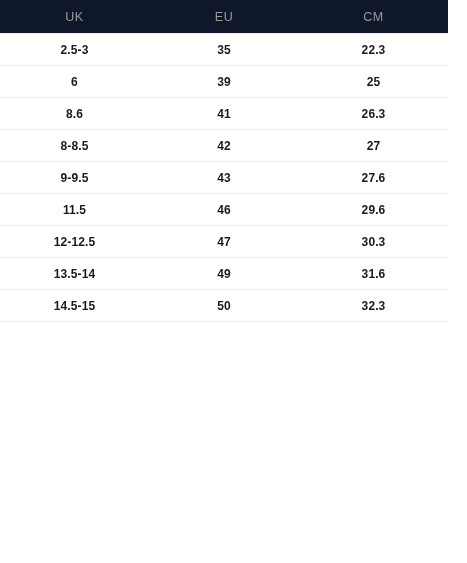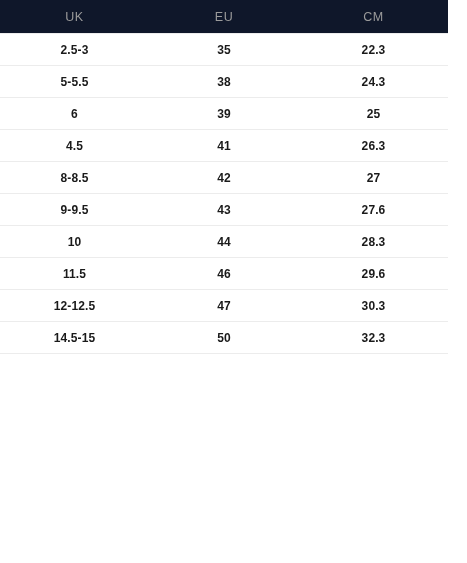--- a/index.html
+++ b/index.html
@@ -87,58 +87,53 @@
         <th>CM</th>
       </tr>
     </thead>
     <tbody id="table-body">
         <tr>
           <td>2.5-3</td>
           <td>35</td>
           <td>22.3</td>
         </tr>
         <tr>
-          <td>5-5.5</td>
-          <td>38</td>
-          <td>24.3</td>
-        </tr>
-        <tr>
           <td>6</td>
           <td>39</td>
           <td>25</td>
         </tr>
         <tr>
-          <td>4.5</td>
+          <td>8.6</td>
           <td>41</td>
           <td>26.3</td>
         </tr>
         <tr>
           <td>8-8.5</td>
           <td>42</td>
           <td>27</td>
         </tr>
         <tr>
           <td>9-9.5</td>
           <td>43</td>
           <td>27.6</td>
         </tr>
         <tr>
-          <td>10</td>
-          <td>44</td>
-          <td>28.3</td>
-        </tr>
-        <tr>
           <td>11.5</td>
           <td>46</td>
           <td>29.6</td>
         </tr>
         <tr>
           <td>12-12.5</td>
           <td>47</td>
           <td>30.3</td>
+        </tr>
+        <tr>
+          <td>13.5-14</td>
+          <td>49</td>
+          <td>31.6</td>
         </tr>
         <tr>
           <td>14.5-15</td>
           <td>50</td>
           <td>32.3</td>
         </tr>
       </tbody>
   </table>
 </div>
 

